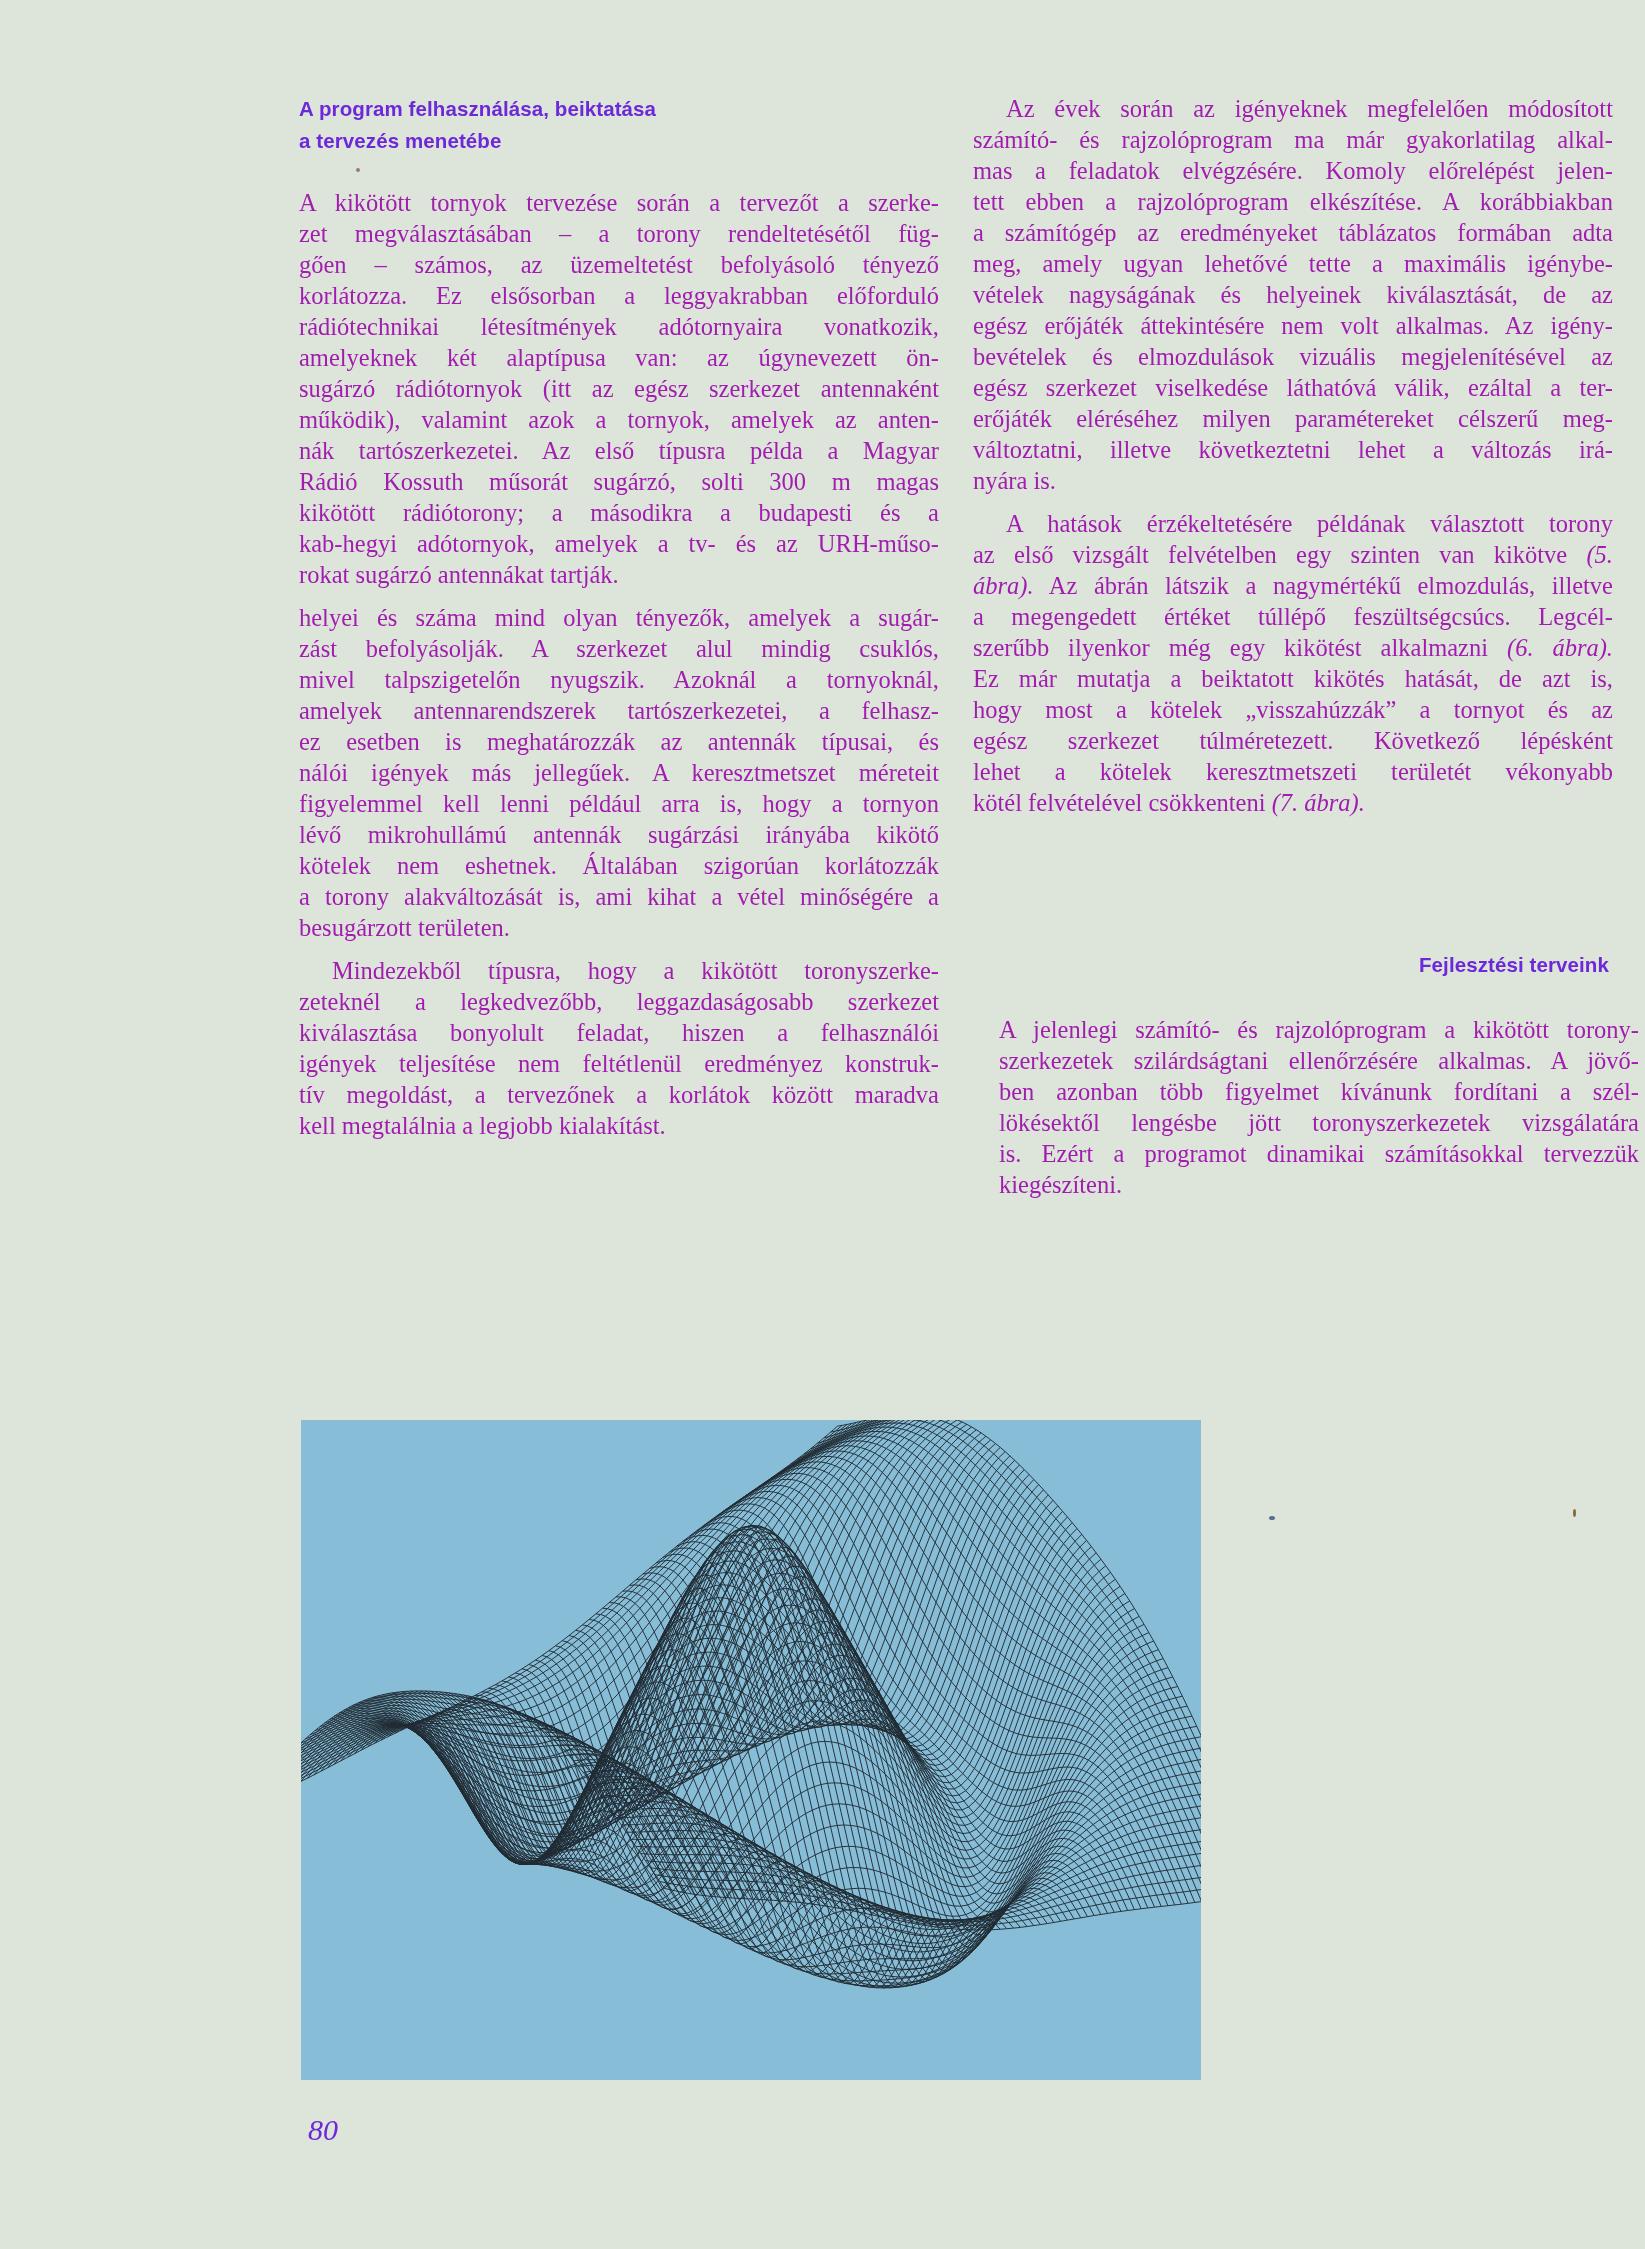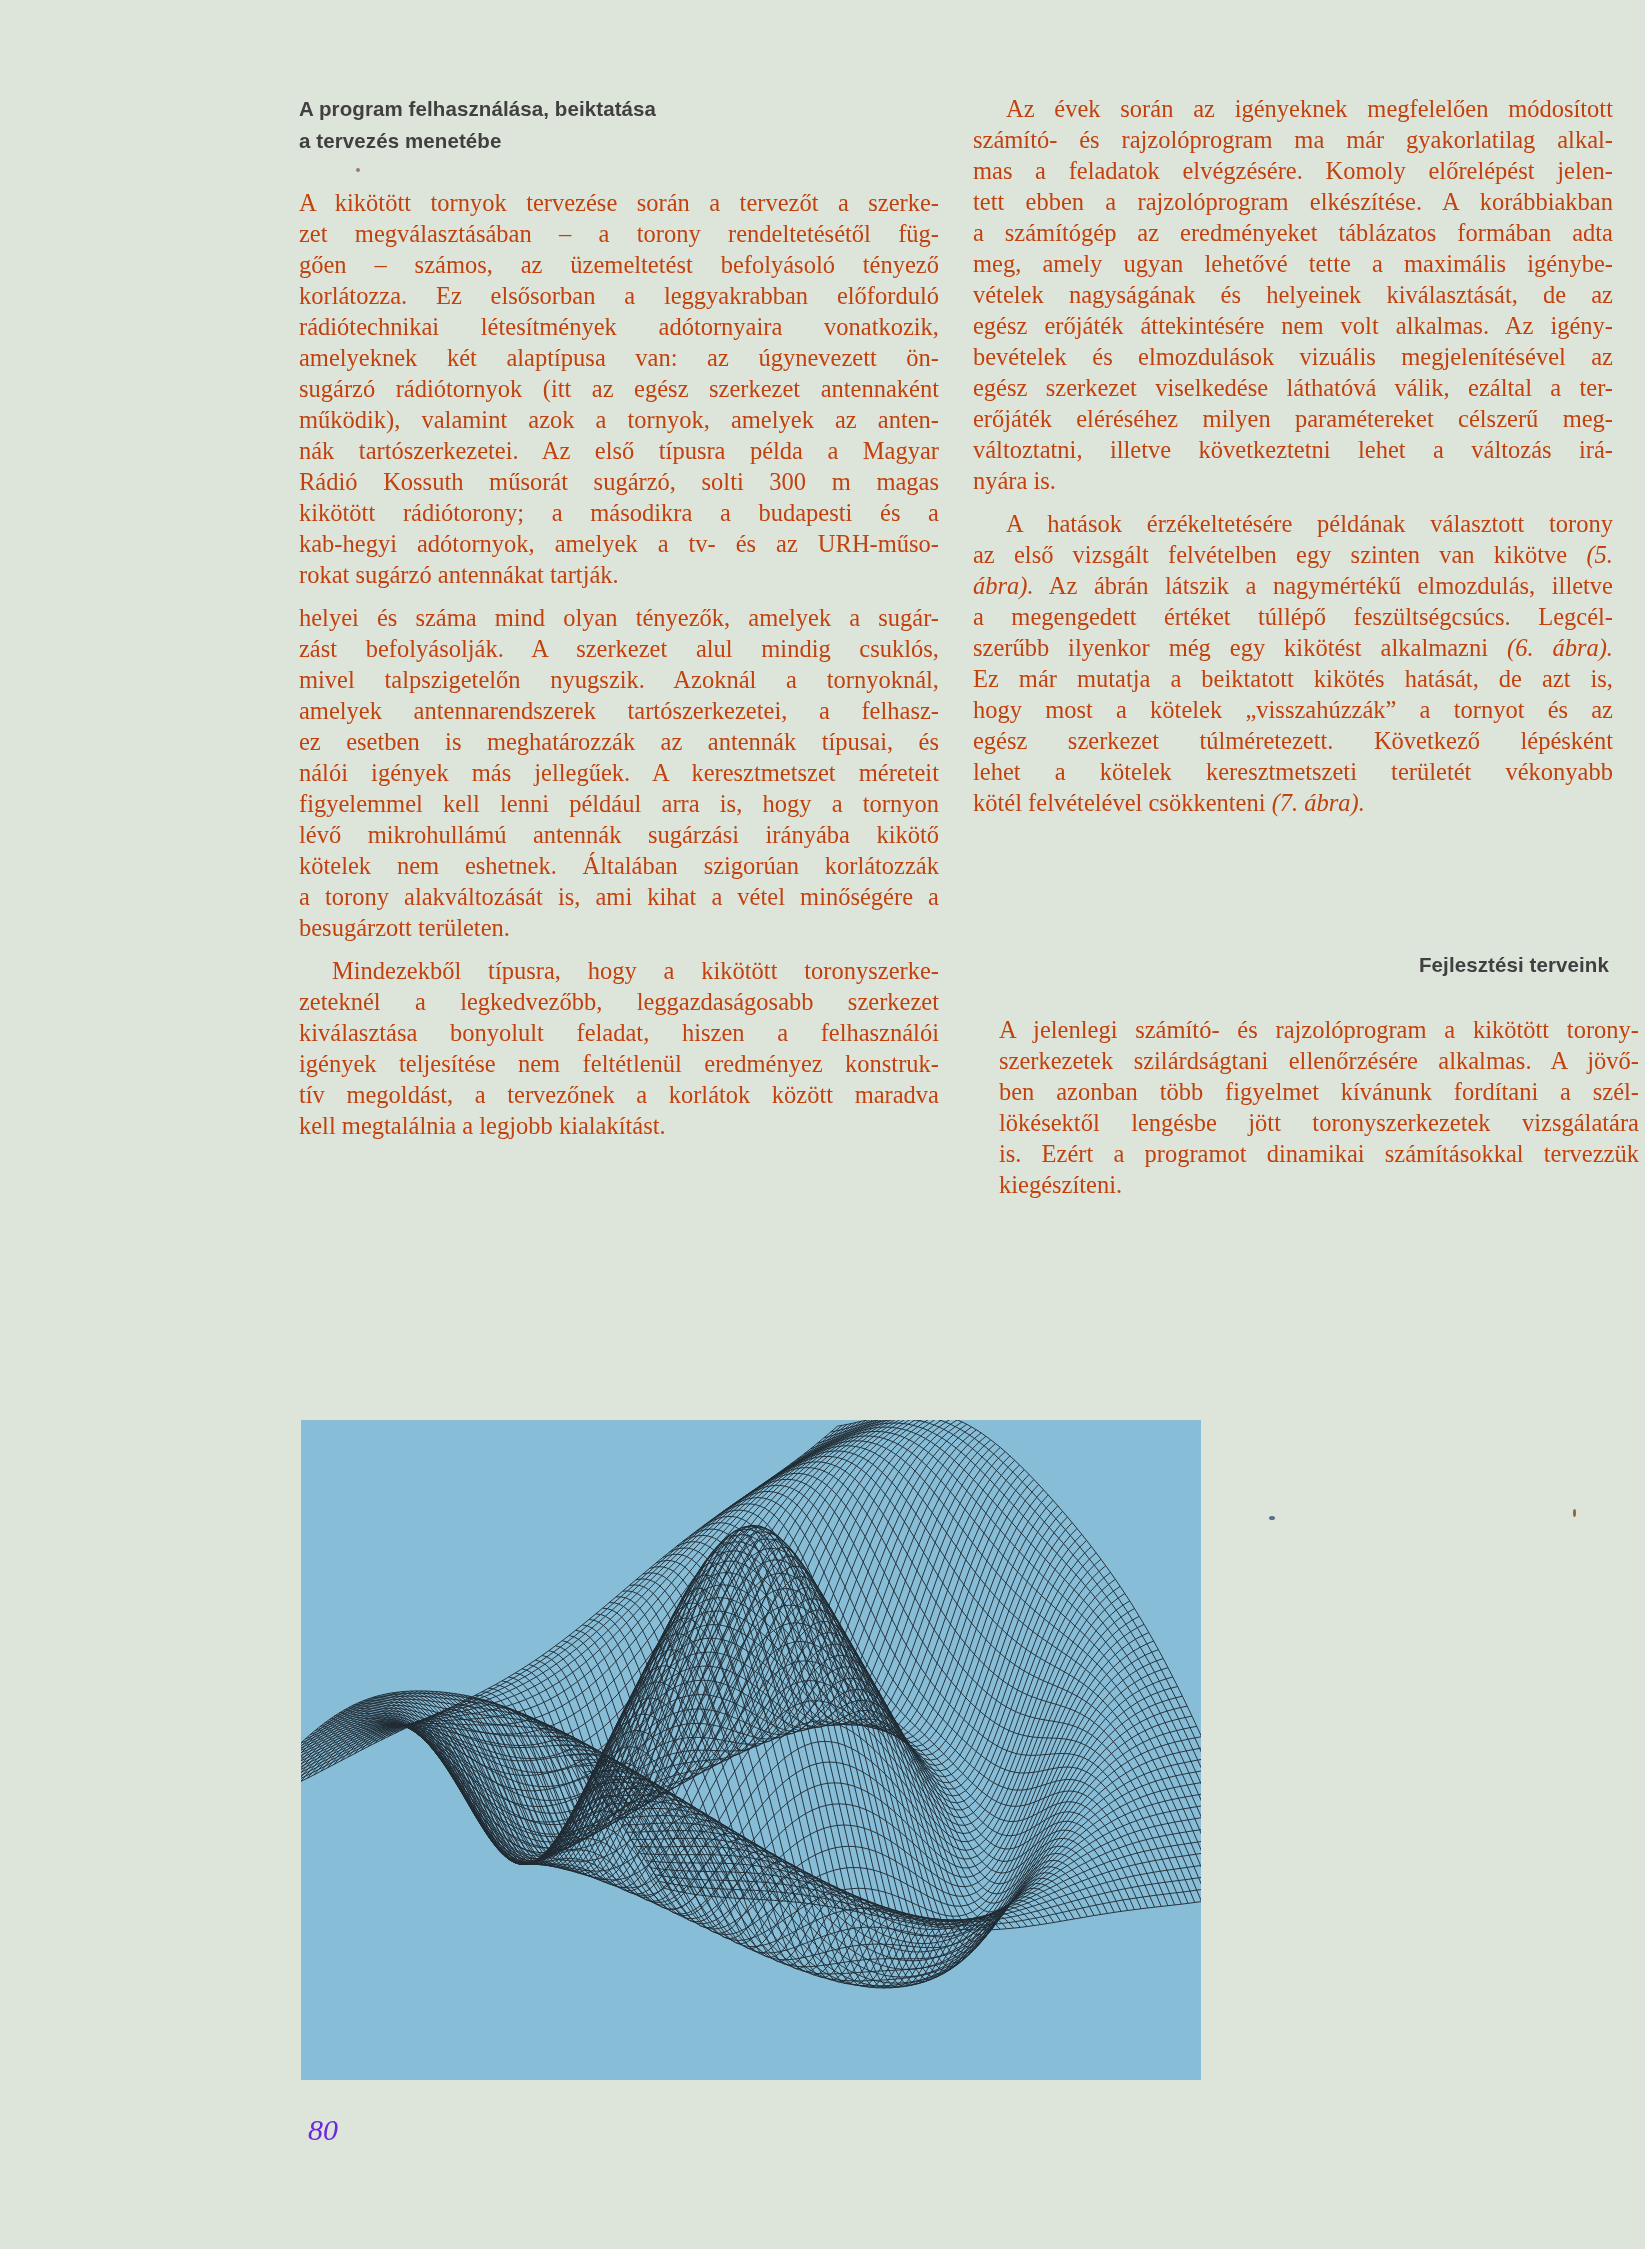--- a/index.html
+++ b/index.html
@@ -8,30 +8,30 @@
     background: #dde5db;
     position: relative; overflow: hidden;
     color: #2a2424;
   }
   .heading {
     position: absolute;
     font-family: "Liberation Sans", "DejaVu Sans", sans-serif;
     font-weight: bold;
     font-size: 20.5px;
     line-height: 32px;
-    color: #404040;
+    color: #6d28d9;
     letter-spacing: 0.1px;
   }
   .col {
     position: absolute;
     font-family: "Liberation Serif", "DejaVu Serif", serif;
     font-size: 24.5px;
     line-height: 31px;
     text-align: justify;
-    color: #c2410c;
+    color: #a21caf;
     hyphens: manual;
   }
   .col p { margin: 0; }
   .col .line { display: block; text-align-last: justify; white-space: nowrap; }
   .col .line.last { text-align-last: left; }
   .col .gap { height: 12px; }
   .it { font-style: italic; }
   #left-heading { left: 299px; top: 93px; width: 636px; }
   #left-col { left: 299px; top: 187px; width: 640px; }
   #right-col { left: 973px; top: 93px; width: 640px; }

